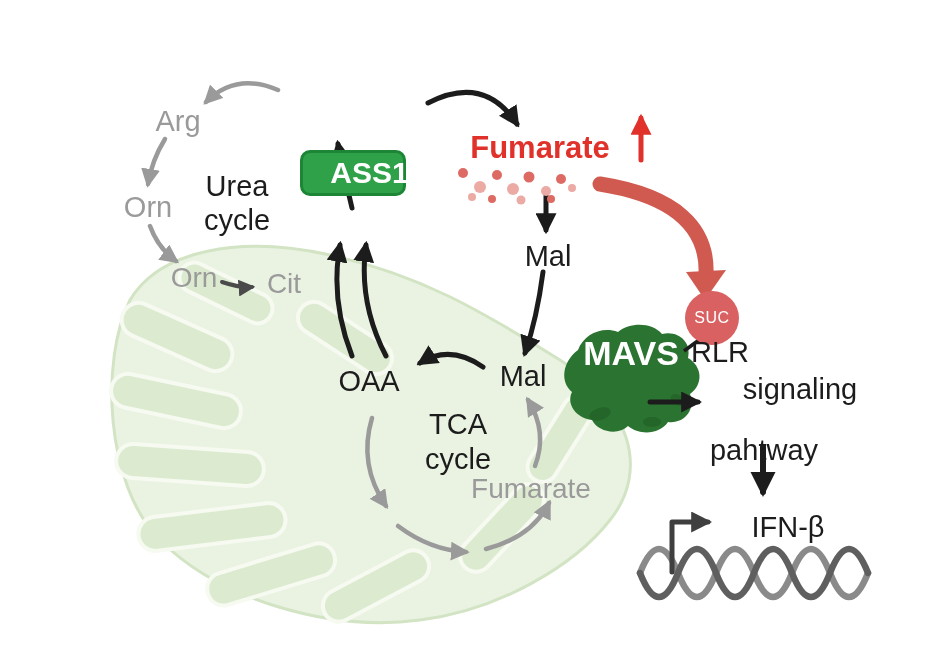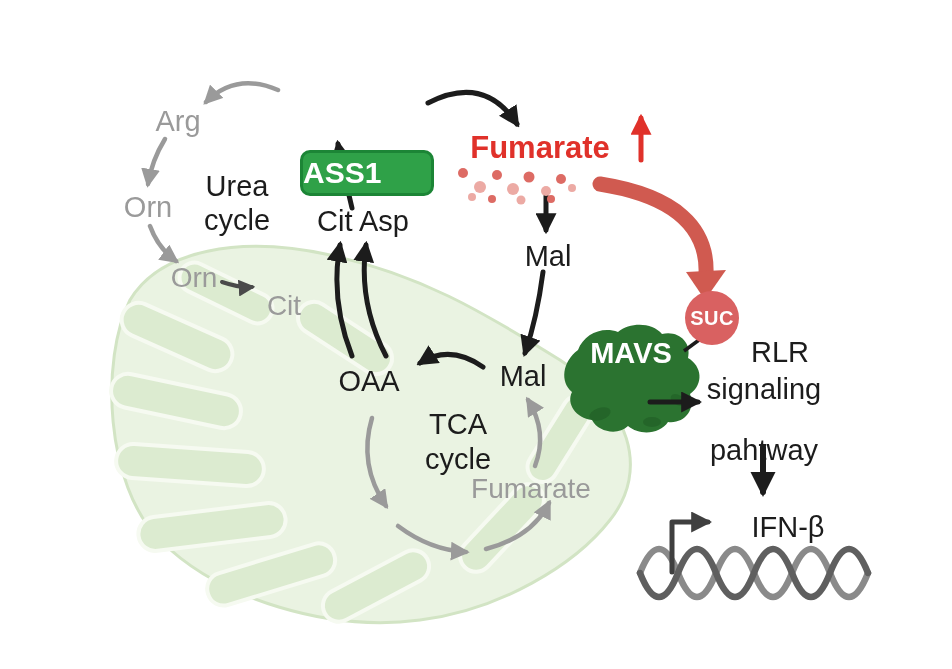--- a/index.html
+++ b/index.html
@@ -25,33 +25,33 @@
   svg.layer{position:absolute;left:0;top:0;}
   .lbl{
     position:absolute;transform:translate(-50%,-50%);
     font-size:29px;color:var(--black);white-space:nowrap;line-height:1;
   }
   .sm{font-size:28px}
   .bold{font-weight:400}
   .graytxt{color:var(--gray)}
   .redtxt{color:var(--accent_red);font-size:31px;font-weight:700}
   .enzyme-box{
-    position:absolute;left:300px;top:150px;width:134px;height:46px;box-sizing:border-box;
+    position:absolute;left:300px;top:150px;width:106px;height:46px;box-sizing:border-box;
     background:var(--ass1_green);border:3px solid #1c8536;border-radius:10px;
-    display:flex;align-items:center;
-    color:#fff;font-weight:700;font-size:30px;
+    display:flex;align-items:center;justify-content:center;
+    color:#fff;font-weight:700;font-size:30px;padding-left:33px;
   }
   .suc-circle{
     position:absolute;left:685px;top:291px;width:54px;height:54px;border-radius:50%;
     background:var(--suc_red);display:flex;align-items:center;justify-content:center;
-    color:#fff;font-weight:700;font-size:20px;letter-spacing:.5px;
+    color:#fff;font-weight:400;font-size:16px;letter-spacing:.5px;
   }
   .mavs-lbl{
     position:absolute;left:631px;top:353px;transform:translate(-50%,-50%);
-    color:#fff;font-weight:700;font-size:29px;text-align:right;
+    color:#fff;font-weight:700;font-size:34px;text-align:right;
   }
   
   .k{fill:none;stroke:var(--black);stroke-width:5;stroke-linecap:round}
   .k6{fill:none;stroke:var(--black);stroke-width:6;stroke-linecap:round}
   .g{fill:none;stroke:var(--gray);stroke-width:4.5;stroke-linecap:round}
   .d{fill:none;stroke:var(--darkgray);stroke-width:4;stroke-linecap:round}
   .r{fill:none;stroke:var(--accent_red);stroke-width:5;stroke-linecap:round}
   .rthick{fill:none;stroke:var(--soft_red);stroke-width:15;stroke-linecap:round}
   .mito{fill:var(--mito_fill);stroke:var(--mito_stroke);stroke-width:3}
   .crista{fill:var(--cristae_fill);stroke:var(--cristae_stroke);stroke-width:4}
@@ -175,30 +175,29 @@
   <div class="suc-circle">
     <span>SUC</span>
   </div>
   <div class="mavs-lbl">MAVS</div>
 
   <div class="lbl graytxt" style="left:178px;top:121px">Arg</div>
   <div class="lbl bold" style="left:237px;top:186px">Urea</div>
   <div class="lbl bold" style="left:237px;top:220px">cycle</div>
   <div class="lbl graytxt" style="left:148px;top:207px">Orn</div>
   <div class="lbl graytxt sm" style="left:194px;top:278px">Orn</div>
-  <div class="lbl graytxt sm" style="left:284px;top:306px">Cit</div>
-  <div class="lbl" style="left:363px;top:221px">Cit Asp</div>
+  <div class="lbl graytxt sm" style="left:284px;top:284px">Cit</div>
 
   <div class="lbl redtxt" style="left:540px;top:147px">Fumarate</div>
   <div class="lbl" style="left:548px;top:256px">Mal</div>
 
   <div class="lbl" style="left:369px;top:381px">OAA</div>
   <div class="lbl" style="left:523px;top:376px">Mal</div>
   <div class="lbl bold" style="left:458px;top:424px">TCA</div>
   <div class="lbl bold" style="left:458px;top:459px">cycle</div>
   <div class="lbl graytxt sm" style="left:531px;top:489px">Fumarate</div>
 
-  <div class="lbl" style="left:780px;top:352px">RLR</div>
-  <div class="lbl" style="left:764px;top:389px">signaling</div>
+  <div class="lbl" style="left:720px;top:352px">RLR</div>
+  <div class="lbl" style="left:800px;top:389px">signaling</div>
   <div class="lbl" style="left:764px;top:450px">pahtway</div>
   <div class="lbl bold" style="left:788px;top:527px">IFN-β</div>
 
 </div>
 
 </body></html>

